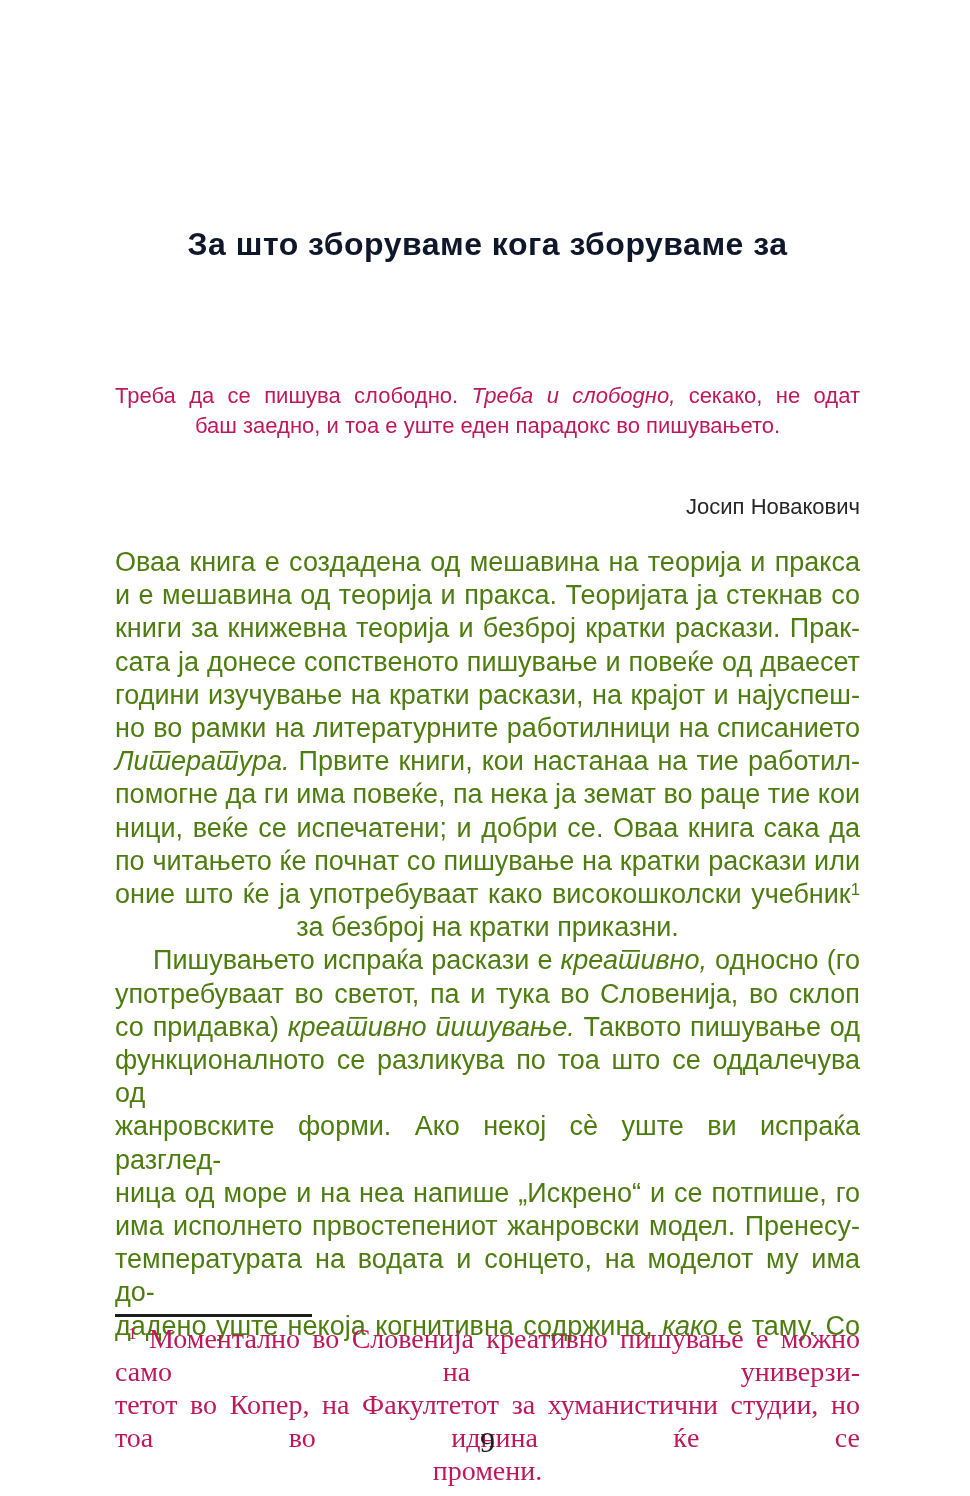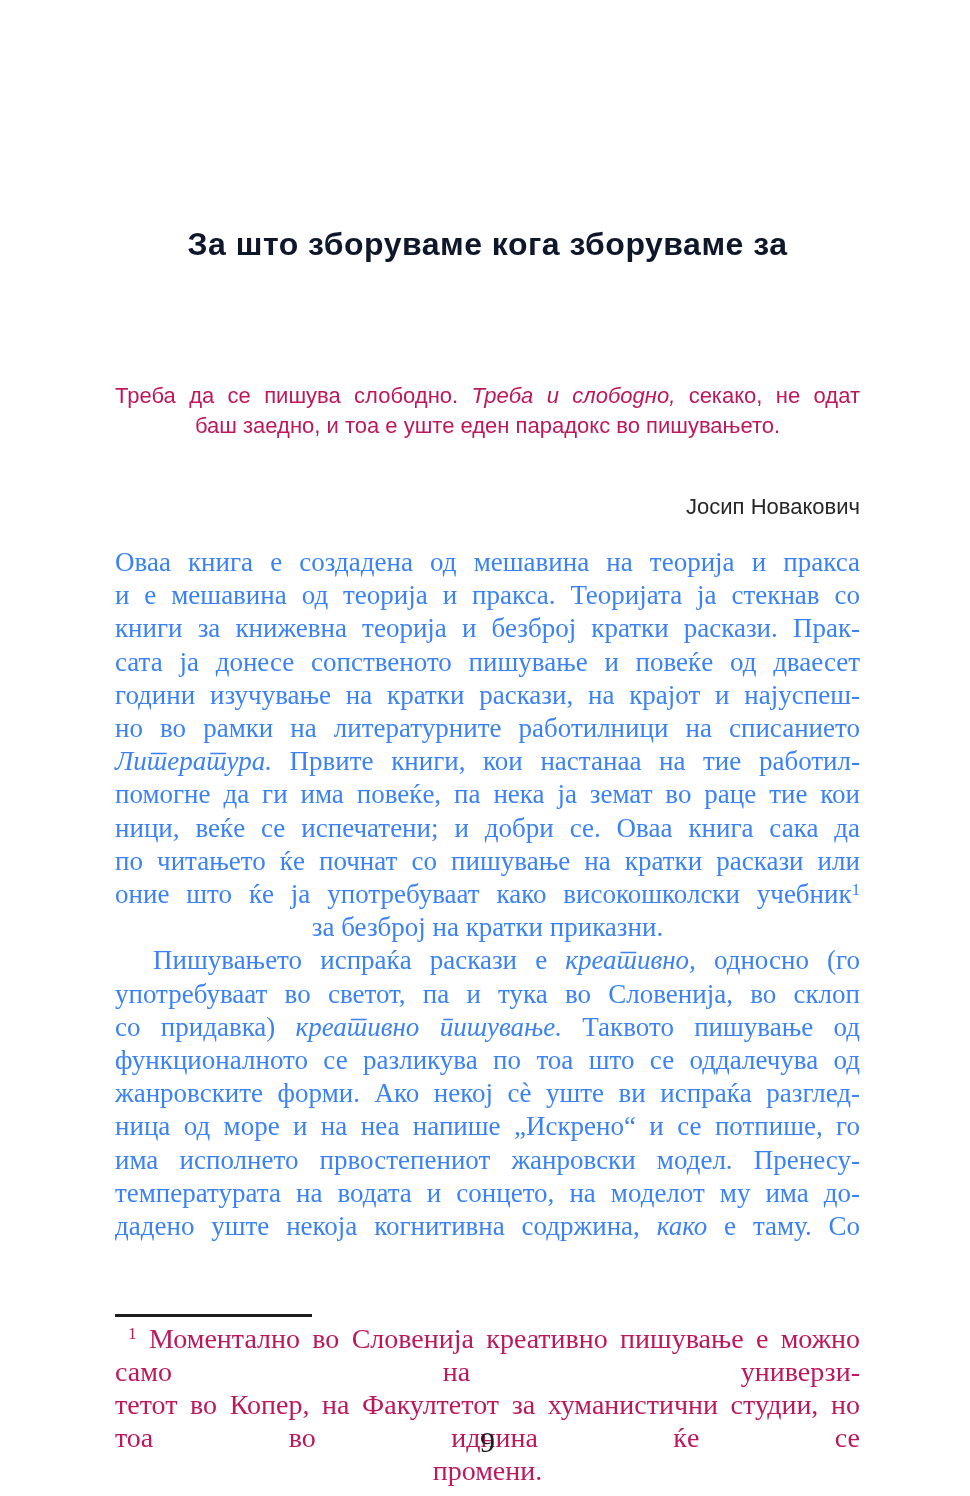--- a/index.html
+++ b/index.html
@@ -37,24 +37,24 @@
     text-align: right;
     font-family: "Liberation Sans", sans-serif;
     font-size: 22px;
     line-height: 28px;
     color: #262626;
     margin-top: 36px;
   }
   .bodytext {
     position: absolute;
     left: 115px; top: 546px; width: 745px;
-    font-family: Liberation Serif, serif;
+    font-family: Liberation Sans, sans-serif;
     font-size: 27px;
     line-height: 33.2px;
-    color: #3b82f6;
+    color: #4d7c0f;
   }
   .fnrule {
     position: absolute;
     left: 115px; top: 1314px;
     width: 197px; height: 3px;
     background: #1d1d1d;
   }
   .footnote {
     position: absolute;
     left: 115px; top: 1322px; width: 745px;

